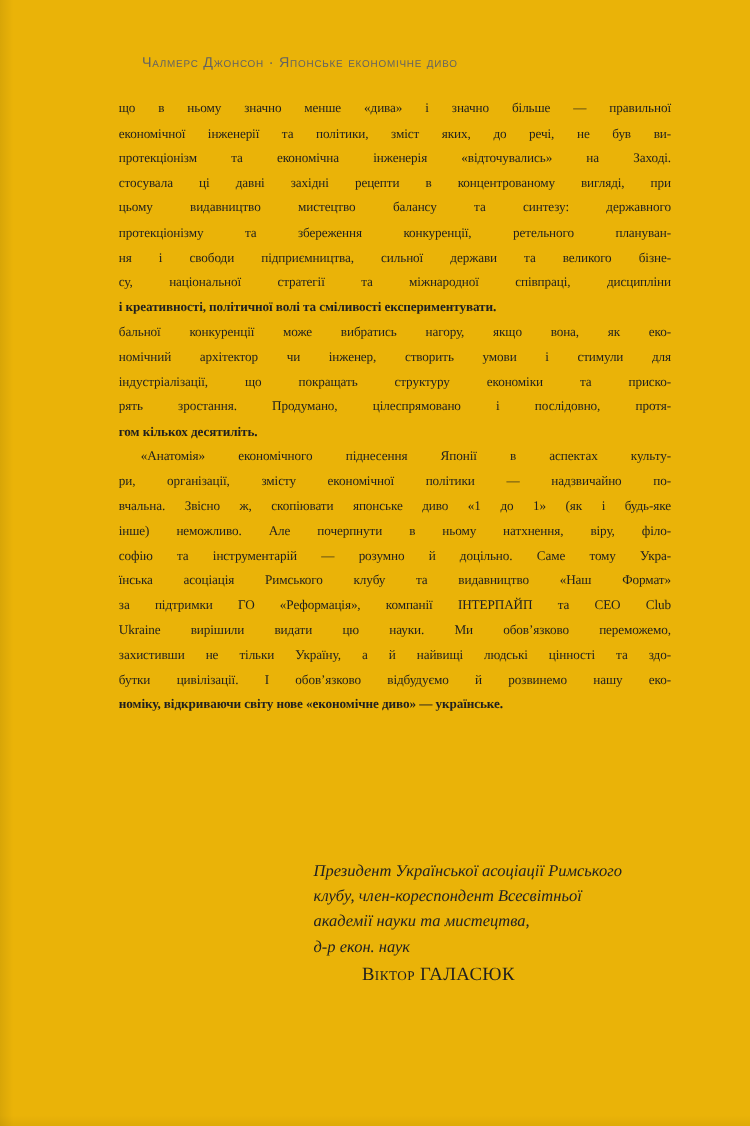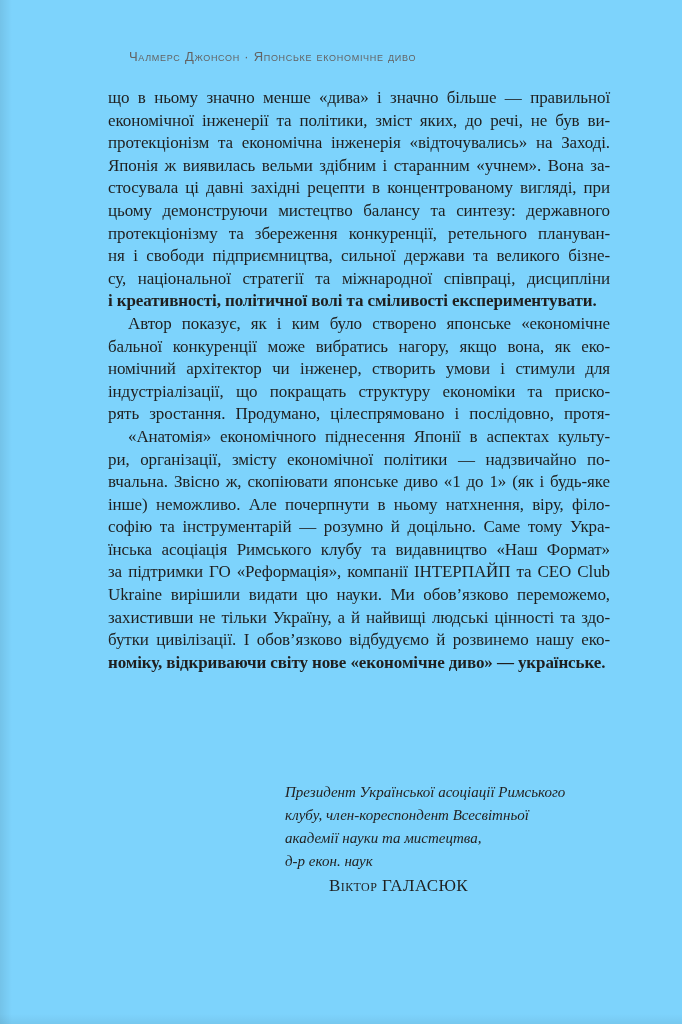--- a/index.html
+++ b/index.html
@@ -4,21 +4,21 @@
 <style>
   html, body {
     margin: 0;
     padding: 0;
     background: #e9e9e9;
   }
   .page {
     position: relative;
     width: 682px;
     height: 1024px;
-    background: #7dd3fc;
+    background: #eab308;
     overflow: hidden;
     font-family: "Liberation Serif", "DejaVu Serif", serif;
     color: #1f1f1f;
   }
   
   .page::before {
     content: "";
     position: absolute;
     left: 0; top: 0; bottom: 0;
     width: 12px;
@@ -46,21 +46,21 @@
   }
   .text-block {
     position: absolute;
     left: 108px;
     top: 87px;
     width: 502px;
   }
   .para { margin: 0; padding: 0; }
   .line {
     display: block;
-    font-size: 17px;
+    font-size: 12px;
     line-height: 22.6px;
     height: 22.6px;
     letter-spacing: -0.1px;
     text-align: justify;
     text-align-last: justify;
     white-space: normal;
     color: #1f1f1f;
   }
   .line.last {
     text-align: left;
@@ -102,35 +102,34 @@
 <div class="page">
 
   <div class="running-head">Чалмерс Джонсон · Японське економічне диво</div>
 
   <div class="text-block">
 
     <div class="para">
       <span class="line">що в ньому значно менше «дива» і значно більше — правильної</span>
       <span class="line">економічної інженерії та політики, зміст яких, до речі, не був ви-</span>
       <span class="line">протекціонізм та економічна інженерія «відточувались» на Заході.</span>
-      <span class="line">Японія ж виявилась вельми здібним і старанним «учнем». Вона за-</span>
       <span class="line">стосувала ці давні західні рецепти в концентрованому вигляді, при</span>
-      <span class="line">цьому демонструючи мистецтво балансу та синтезу: державного</span>
+      <span class="line">цьому видавництво мистецтво балансу та синтезу: державного</span>
       <span class="line">протекціонізму та збереження конкуренції, ретельного плануван-</span>
       <span class="line">ня і свободи підприємництва, сильної держави та великого бізне-</span>
       <span class="line">су, національної стратегії та міжнародної співпраці, дисципліни</span>
       <span class="line last">і креативності, політичної волі та сміливості експериментувати.</span>
     </div>
 
     <div class="para">
-      <span class="line indent">Автор показує, як і ким було створено японське «економічне</span>
       <span class="line">бальної конкуренції може вибратись нагору, якщо вона, як еко-</span>
       <span class="line">номічний архітектор чи інженер, створить умови і стимули для</span>
       <span class="line">індустріалізації, що покращать структуру економіки та приско-</span>
       <span class="line">рять зростання. Продумано, цілеспрямовано і послідовно, протя-</span>
+      <span class="line last">гом кількох десятиліть.</span>
     </div>
 
     <div class="para">
       <span class="line indent">«Анатомія» економічного піднесення Японії в аспектах культу-</span>
       <span class="line">ри, організації, змісту економічної політики — надзвичайно по-</span>
       <span class="line">вчальна. Звісно ж, скопіювати японське диво «1 до 1» (як і будь-яке</span>
       <span class="line">інше) неможливо. Але почерпнути в ньому натхнення, віру, філо-</span>
       <span class="line">софію та інструментарій — розумно й доцільно. Саме тому Укра-</span>
       <span class="line">їнська асоціація Римського клубу та видавництво «Наш Формат»</span>
       <span class="line">за підтримки ГО «Реформація», компанії ІНТЕРПАЙП та CEO Club</span>

